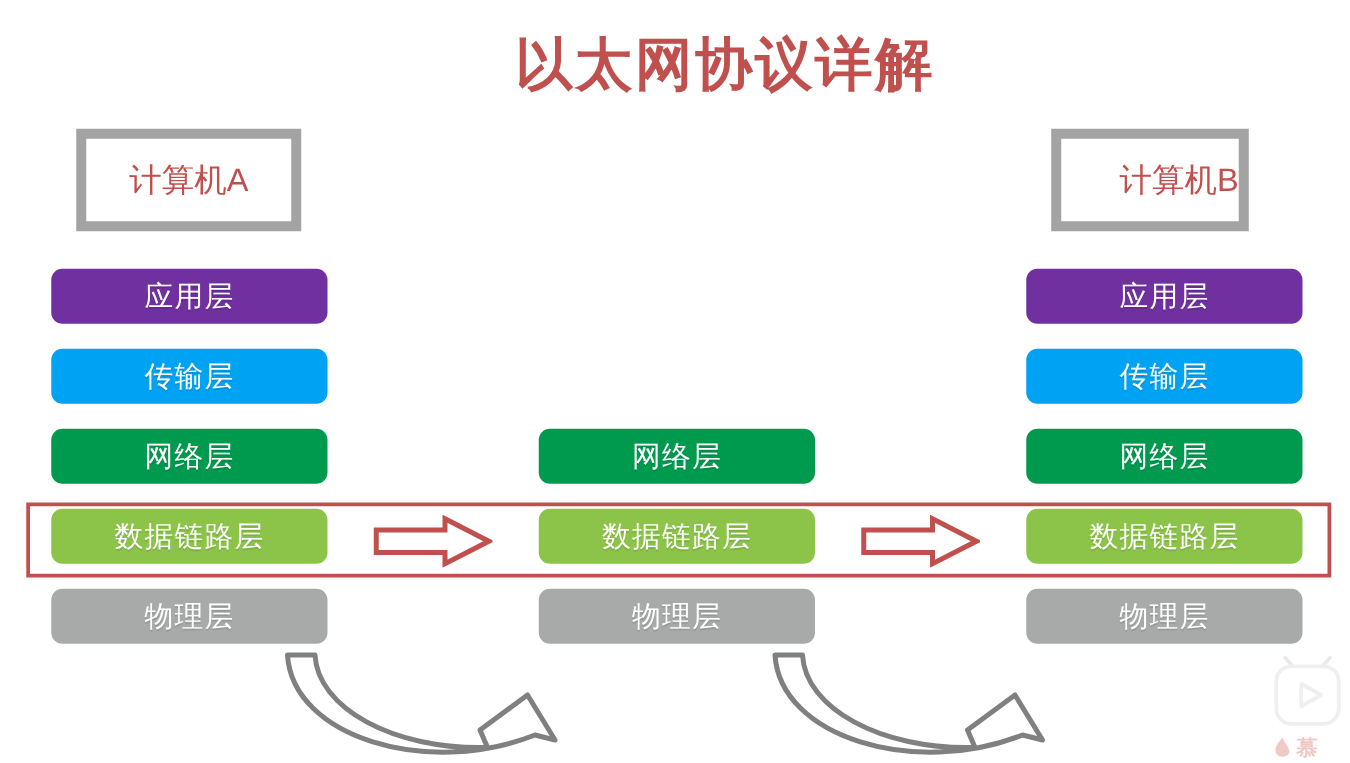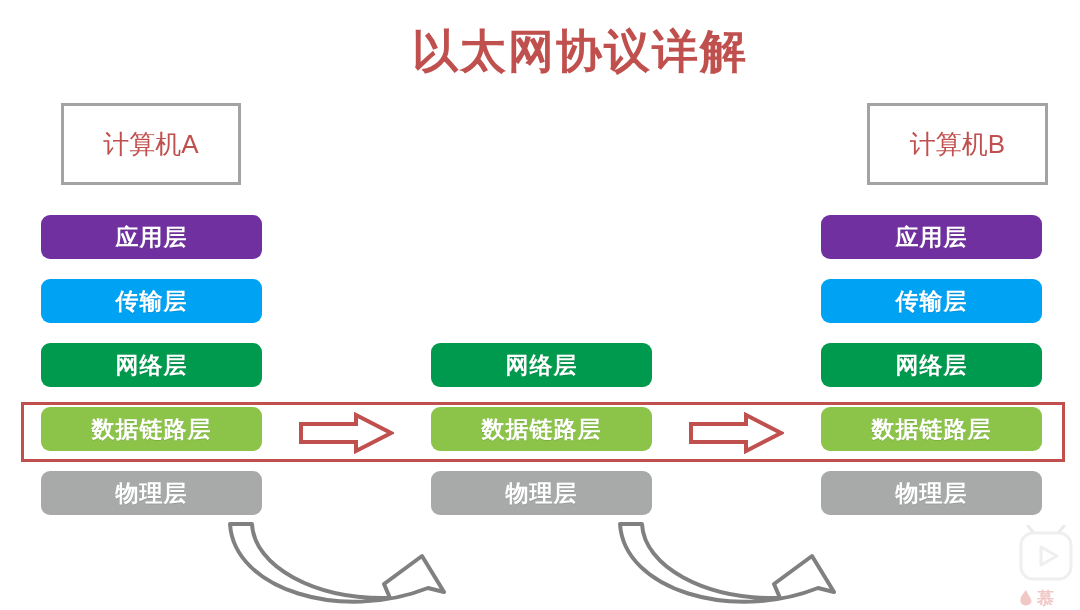--- a/index.html
+++ b/index.html
@@ -32,49 +32,49 @@
     color: #C0504D;
     line-height: 1.1;
     white-space: nowrap;
     padding-left: 40px;
   }
 
   
   .host-box {
     position: absolute;
     box-sizing: border-box;
-    border: 3px solid #a3a3a3;
+    border: 8px solid #a3a3a3;
     background: #ffffff;
     color: #C0504D;
     font-size: 26px;
     display: flex;
     align-items: center;
     justify-content: center;
     white-space: nowrap;
   }
   #host-a  { left: 61px;  top: 103px; width: 180px; height: 82px; }
-  #host-b  { left: 867px; top: 103px; width: 181px; height: 82px; }
+  #host-b  { left: 841px; top: 103px; width: 158px; height: 82px; justify-content: flex-end; }
   #router  { left: 450px; top: 239px; width: 180px; height: 76px; }
 
   
   .layer-col {
     position: absolute;
     width: 221px;
   }
   #col-left   { left: 41px;  top: 215px; }
   #col-middle { left: 431px; top: 215px; }
   #col-right  { left: 821px; top: 215px; }
 
   .layer-box {
     box-sizing: border-box;
     height: 44px;
     border-radius: 9px;
     color: #ffffff;
     font-size: 23px;
-    font-weight: bold;
+    font-weight: normal;
     letter-spacing: 1px;
     display: flex;
     align-items: center;
     justify-content: center;
     white-space: nowrap;
     text-shadow: 0 1px 0 rgba(0,0,0,.10);
   }
   .layer-slot { height: 64px; }
   .layer-slot.empty .layer-box { visibility: hidden; }
 

